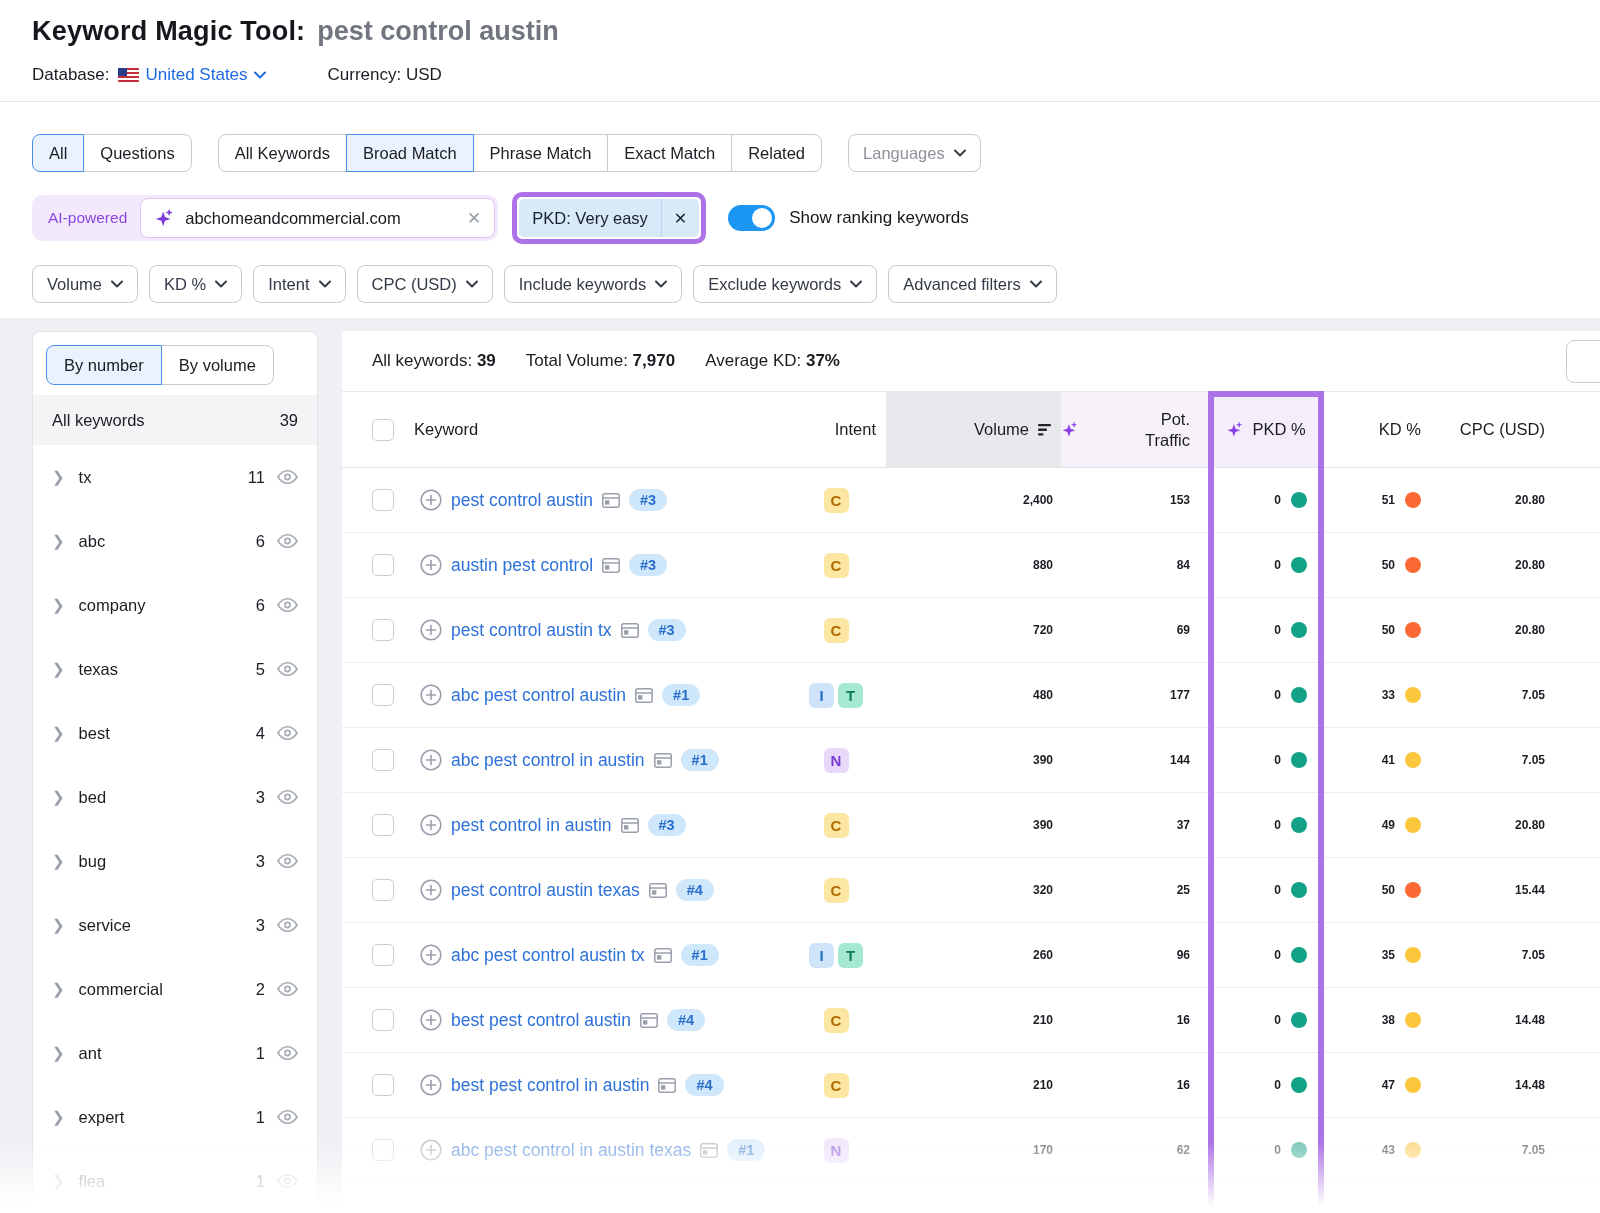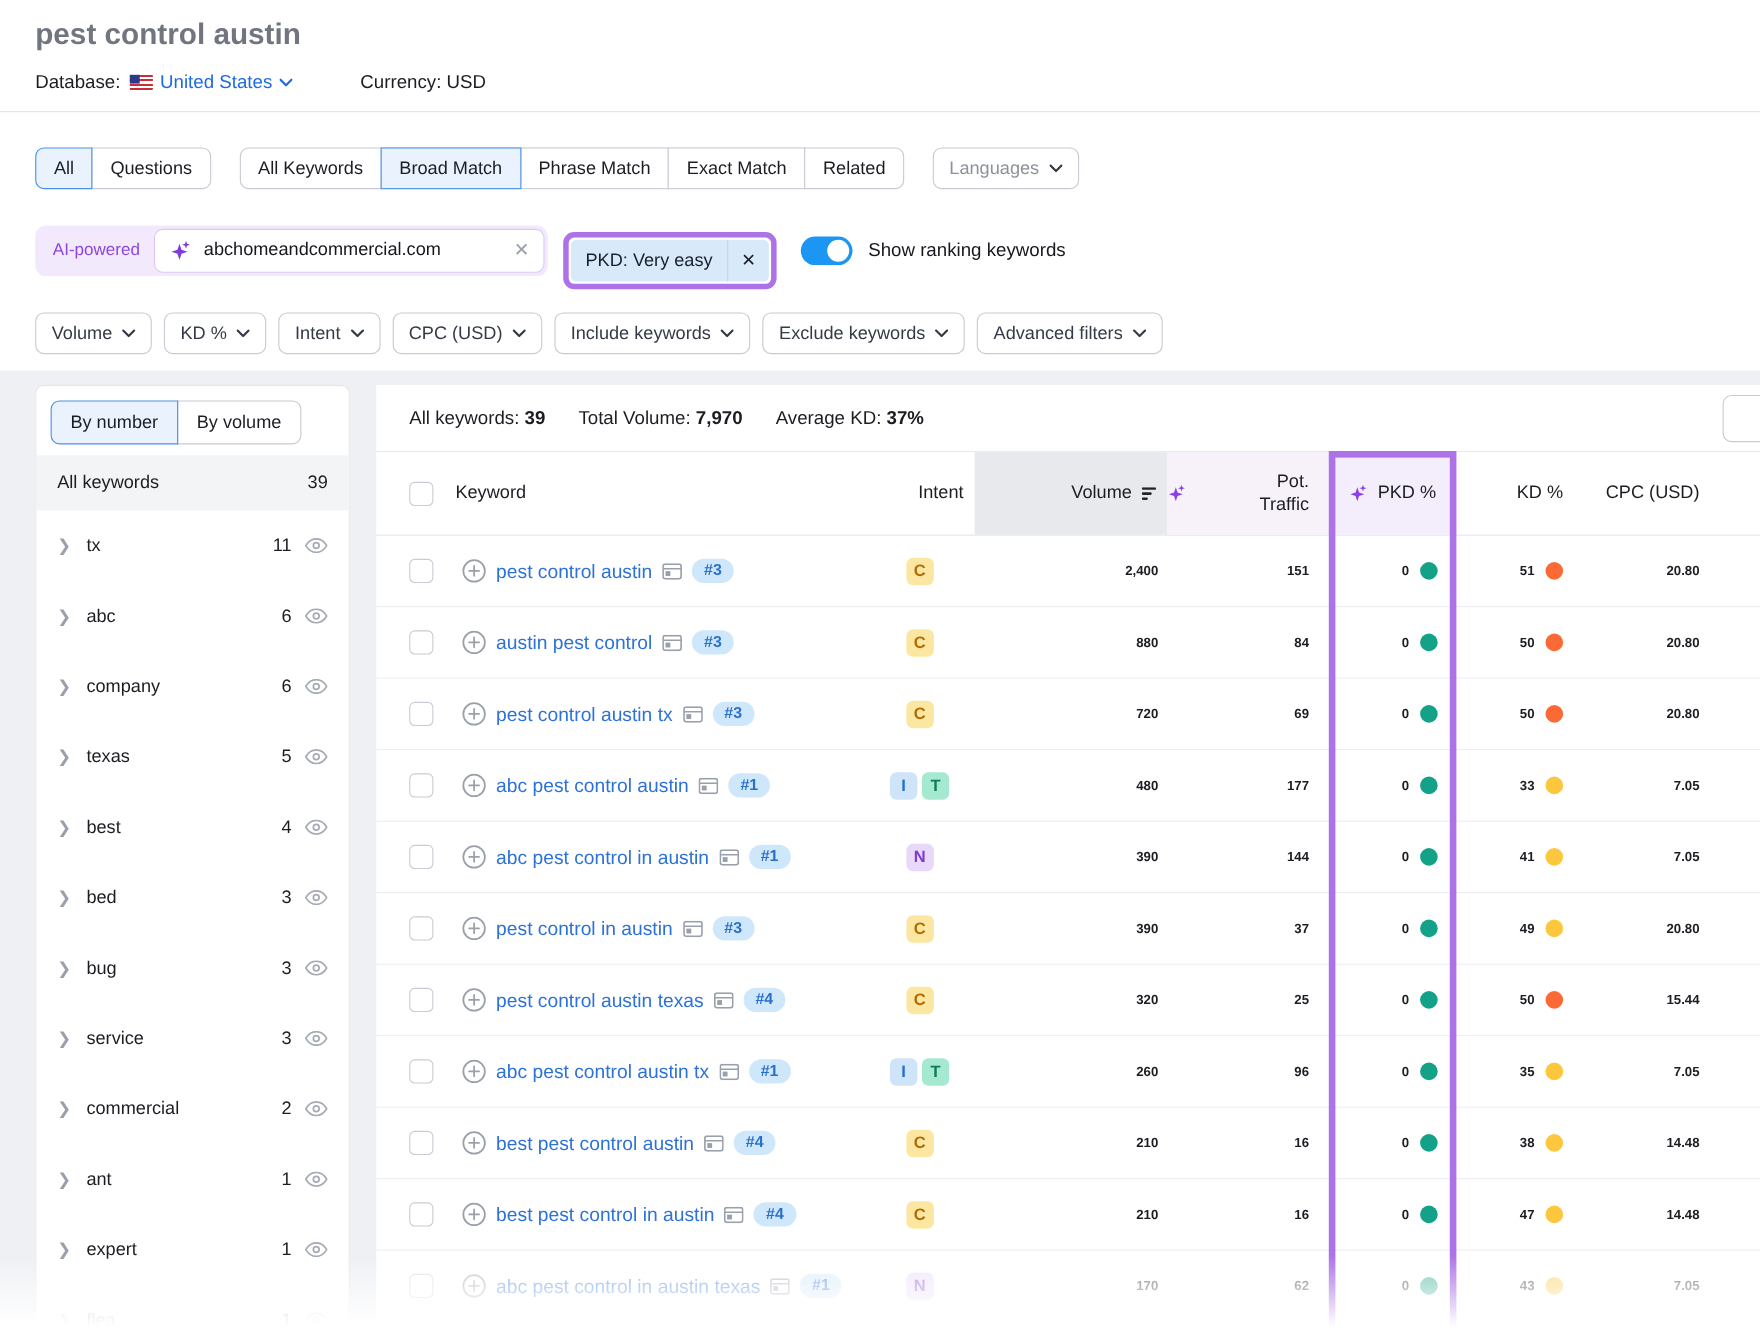--- a/index.html
+++ b/index.html
@@ -37,21 +37,21 @@
   .btn-outline.gray-label { color:#8d919b; }
 
   
   .ai-row { display:flex; align-items:center; padding:20px 16px 0 32px; gap:14px; }
   .ai-pill { display:flex; align-items:center; background:#f3e9fd; border-radius:10px; padding:3px; }
   .ai-pill-label { color:#8b47df; font-size:15.5px; padding:0 13px; }
   .ai-input { display:flex; align-items:center; gap:9px; background:#fff; border:1px solid #dcc8f3;
     border-radius:8px; height:40px; padding:0 13px; min-width:355px; }
   .ai-input-text { font-size:16.5px; color:#15171c; flex:1; }
   .x-icon { color:#9aa0ab; font-size:17px; cursor:pointer; font-weight:bold; }
-  .pkd-chip-outline { border:5px solid #ad72e7; border-radius:10px; padding:2px; display:inline-flex;margin-top:19px; }
+  .pkd-chip-outline { border:5px solid #ad72e7; border-radius:10px; padding:2px; display:inline-flex; }
   .pkd-chip { display:flex; align-items:center; background:#d8e9fa; border-radius:5px; height:38px; cursor:pointer; }
   .pkd-chip-label { font-size:16.5px; color:#17202b; padding:0 13px; }
   .pkd-chip-sep { width:1px; height:38px; background:#bdd6ef; }
   .pkd-chip-x { padding:0 12px; font-weight:bold; font-size:16px; color:#17202b; cursor:pointer; }
   .toggle { width:47px; height:26px; border-radius:13px; background:#1b96f2; position:relative; cursor:pointer; flex-shrink:0; margin-left:8px; }
   .toggle-knob { position:absolute; right:3px; top:3px; width:20px; height:20px; border-radius:50%; background:#fff; }
   .toggle-label { font-size:17px; color:#15171c; }
 
   
   .filters-row { display:flex; align-items:center; gap:11px; padding:21px 32px 0 32px; }
@@ -136,20 +136,21 @@
   .share-icon { width:21px; height:18px; }
 
   .bottom-fade { position:fixed; left:0; bottom:0; width:1600px; height:72px; z-index:40;
     background:linear-gradient(180deg, rgba(255,255,255,0) 0%, #ffffff 90%); pointer-events:none; }
 </style>
 </head>
 <body>
 
 <div class="top">
   <div class="title-row">
+    <span class="title-main">Keyword Magic Tool:</span>
     <span class="title-query">pest control austin</span>
   </div>
   <div class="meta-row">
     <span class="meta-label">Database:</span>
     <span class="flag"></span>
     <span class="db-link">
       <span>United States</span>
       <span class="chev">
         <svg viewBox="0 0 12 8" width="12" height="8">
             <polyline points="1,1.5 6,6.5 11,1.5" fill="none" stroke="#1f6ae0" stroke-width="2" stroke-linecap="round" stroke-linejoin="round"></polyline>
@@ -482,21 +483,21 @@
           <line x1="0.8" y1="5" x2="17.2" y2="5" stroke="#9aa0ab" stroke-width="1.5"></line>
           <rect x="3" y="7.2" width="4.4" height="4.4" fill="#9aa0ab"></rect>
         </svg>
         <span class="pos-badge">#3</span>
       </div>
     </div>
     <div class="cell c-intent">
             <span class="intent-badge intent-C">C</span>
           </div>
     <div class="cell c-vol num">2,400</div>
-    <div class="cell c-pot num">151</div>
+    <div class="cell c-pot num">153</div>
     <div class="cell c-pkd">
       <span class="num">0</span>
       <span class="dot dot-green"></span>
     </div>
     <div class="cell c-kd">
       <span class="num">51</span>
       <span class="dot dot-orange"></span>
     </div>
     <div class="cell c-cpc num">20.80</div>
   </div>

